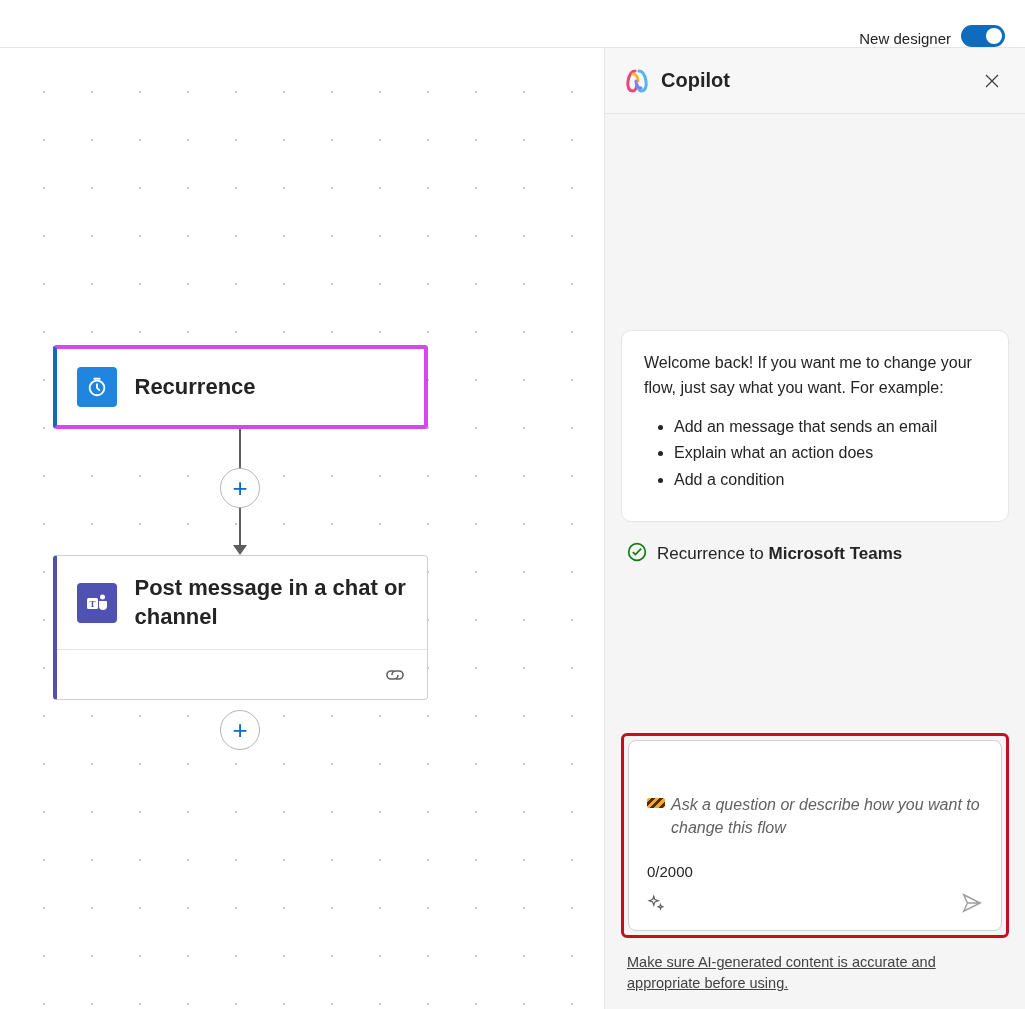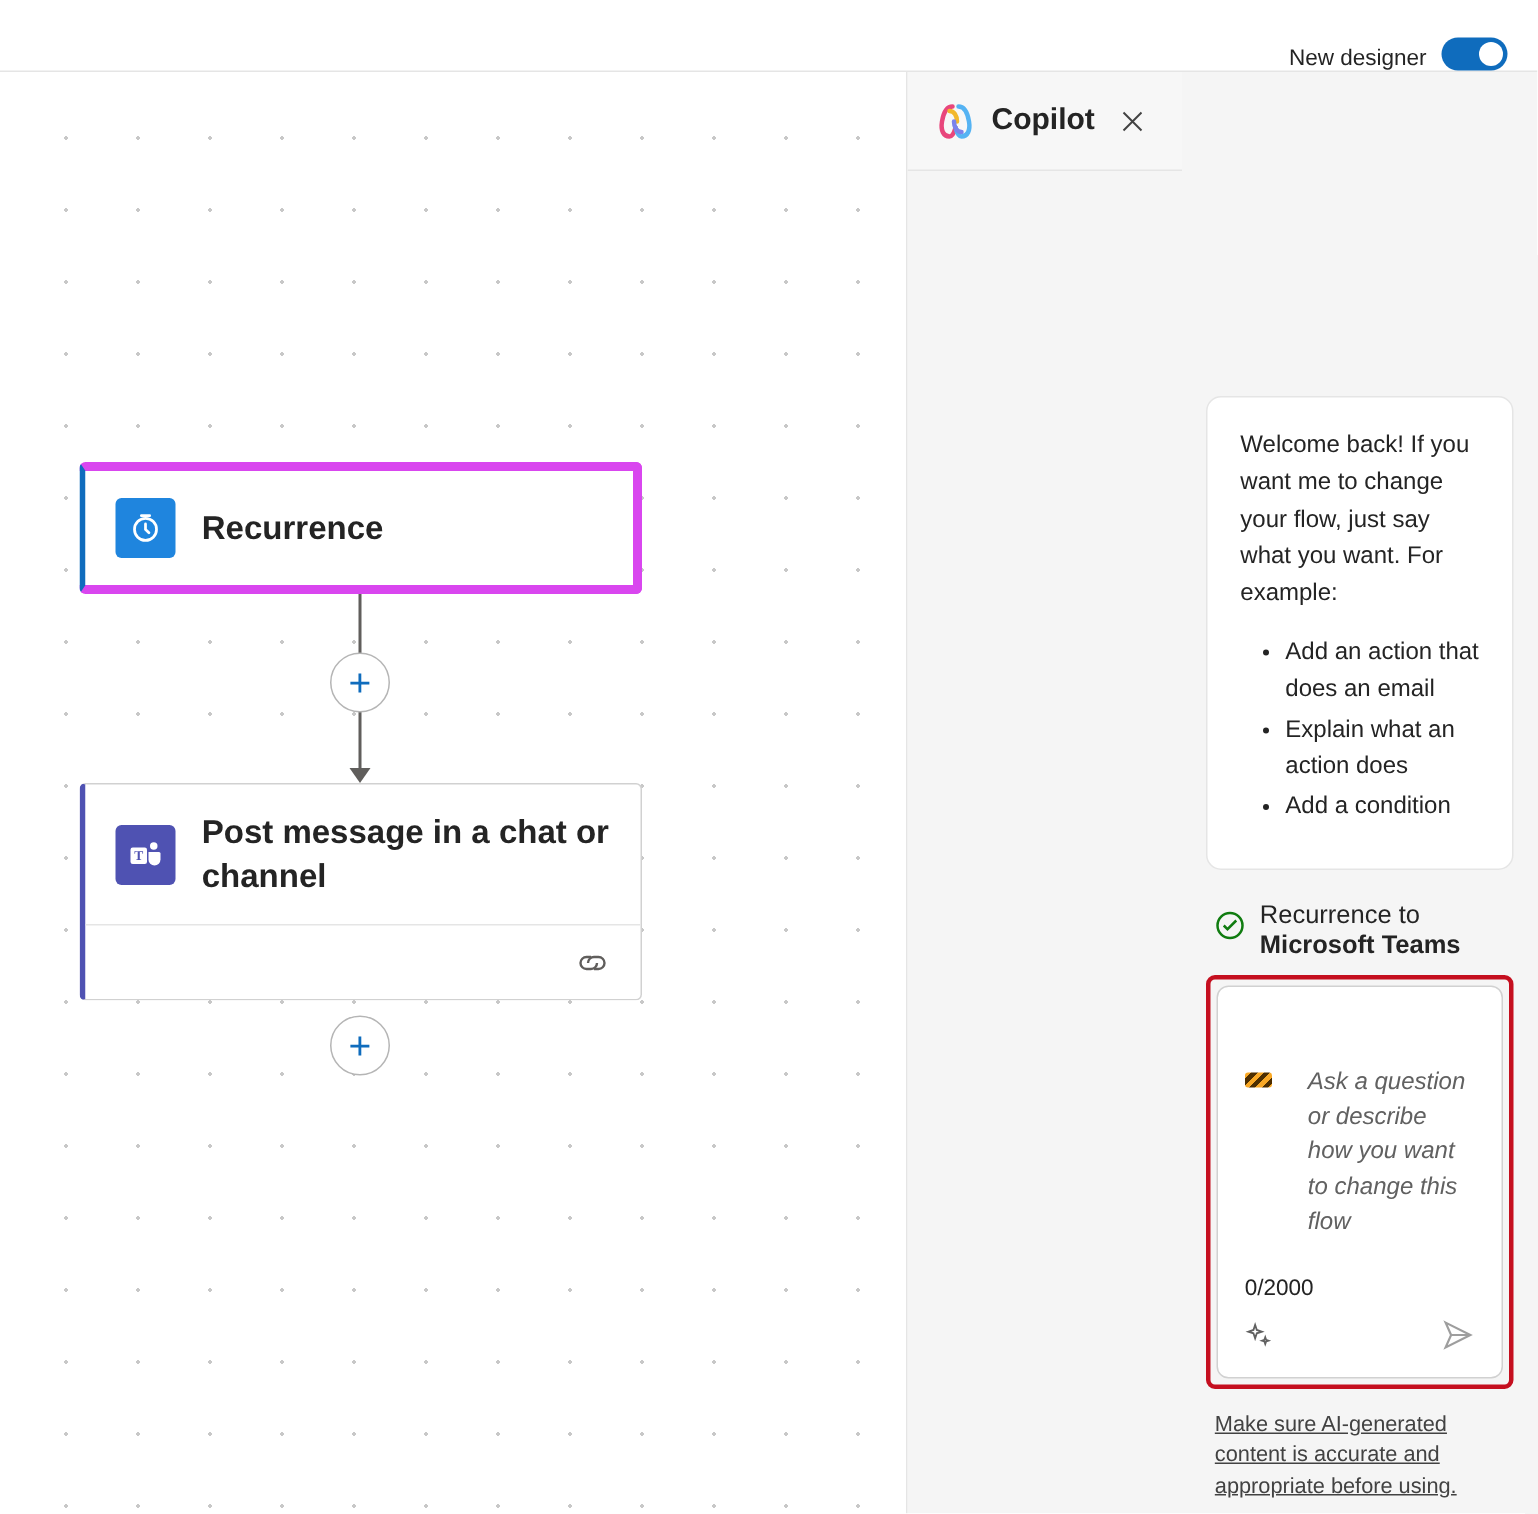--- a/index.html
+++ b/index.html
@@ -65,27 +65,28 @@
     top: 260px;
     left: 50px;
     width: 380px;
     display: flex;
     flex-direction: column;
     align-items: center;
   }
   .node {
     width: 375px;
     background: #fff;
-    border: 6px solid #d946ef;
+    border: 4px solid #d946ef;
     border-radius: 4px;
     display: flex;
     align-items: center;
     padding: 18px 20px;
     gap: 18px;
     position: relative;
+    margin-top: 37px;
   }
   .node.trigger {
     border-left: 4px solid #0f6cbd;
   }
   .node-icon {
     width: 40px;
     height: 40px;
     border-radius: 4px;
     display: flex;
     align-items: center;
@@ -151,20 +152,21 @@
     margin: -1px 0;
     z-index: 2;
   }
   .add-btn.standalone { margin-top: 10px; }
   .link-icon svg { display:block; }
   
   .copilot-panel {
     width: 420px;
     background: #f5f5f5;
     display: flex;
+    flex-direction: column;
   }
   .copilot-header {
     height: 66px;
     display: flex;
     align-items: center;
     padding: 0 18px;
     background: #f7f7f7;
     border-bottom: 1px solid #e5e5e5;
     gap: 10px;
   }
@@ -259,21 +261,21 @@
     background: #fff;
     border: 1px solid #d1d1d1;
     border-radius: 8px;
     padding: 16px 18px 12px;
     min-height: 140px;
     display: flex;
     flex-direction: column;
   }
   .input-top {
     display: flex;
-    gap: 24px;
+    gap: 6px;
     align-items: flex-start;
     margin-top: 36px;
   }
   .hazard {
     width: 18px; height: 10px;
     background: repeating-linear-gradient(135deg,#f9a825 0,#f9a825 3px,#4d2e00 3px,#4d2e00 6px);
     border-radius: 2px;
     margin-top: 5px;
     flex-shrink:0;
   }
@@ -380,21 +382,21 @@
           </svg>
       </div>
     </div>
 
     <div class="copilot-body">
       <div class="spacer-top"></div>
 
       <div class="message-card">
         <div>Welcome back! If you want me to change your flow, just say what you want. For example:</div>
         <ul>
-          <li>Add an action that does an email</li>
+          <li>Add an message that sends an email</li>
           <li>Explain what an action does</li>
           <li>Add a condition</li>
         </ul>
       </div>
 
       <div class="connection-row">
         <span class="check-icon">
           <svg width="20" height="20" viewBox="0 0 24 24" fill="none" stroke="#107c10" stroke-width="2">
               <circle cx="12" cy="12" r="10"></circle>
               <path d="M7 12l3 3 7-7"></path>

